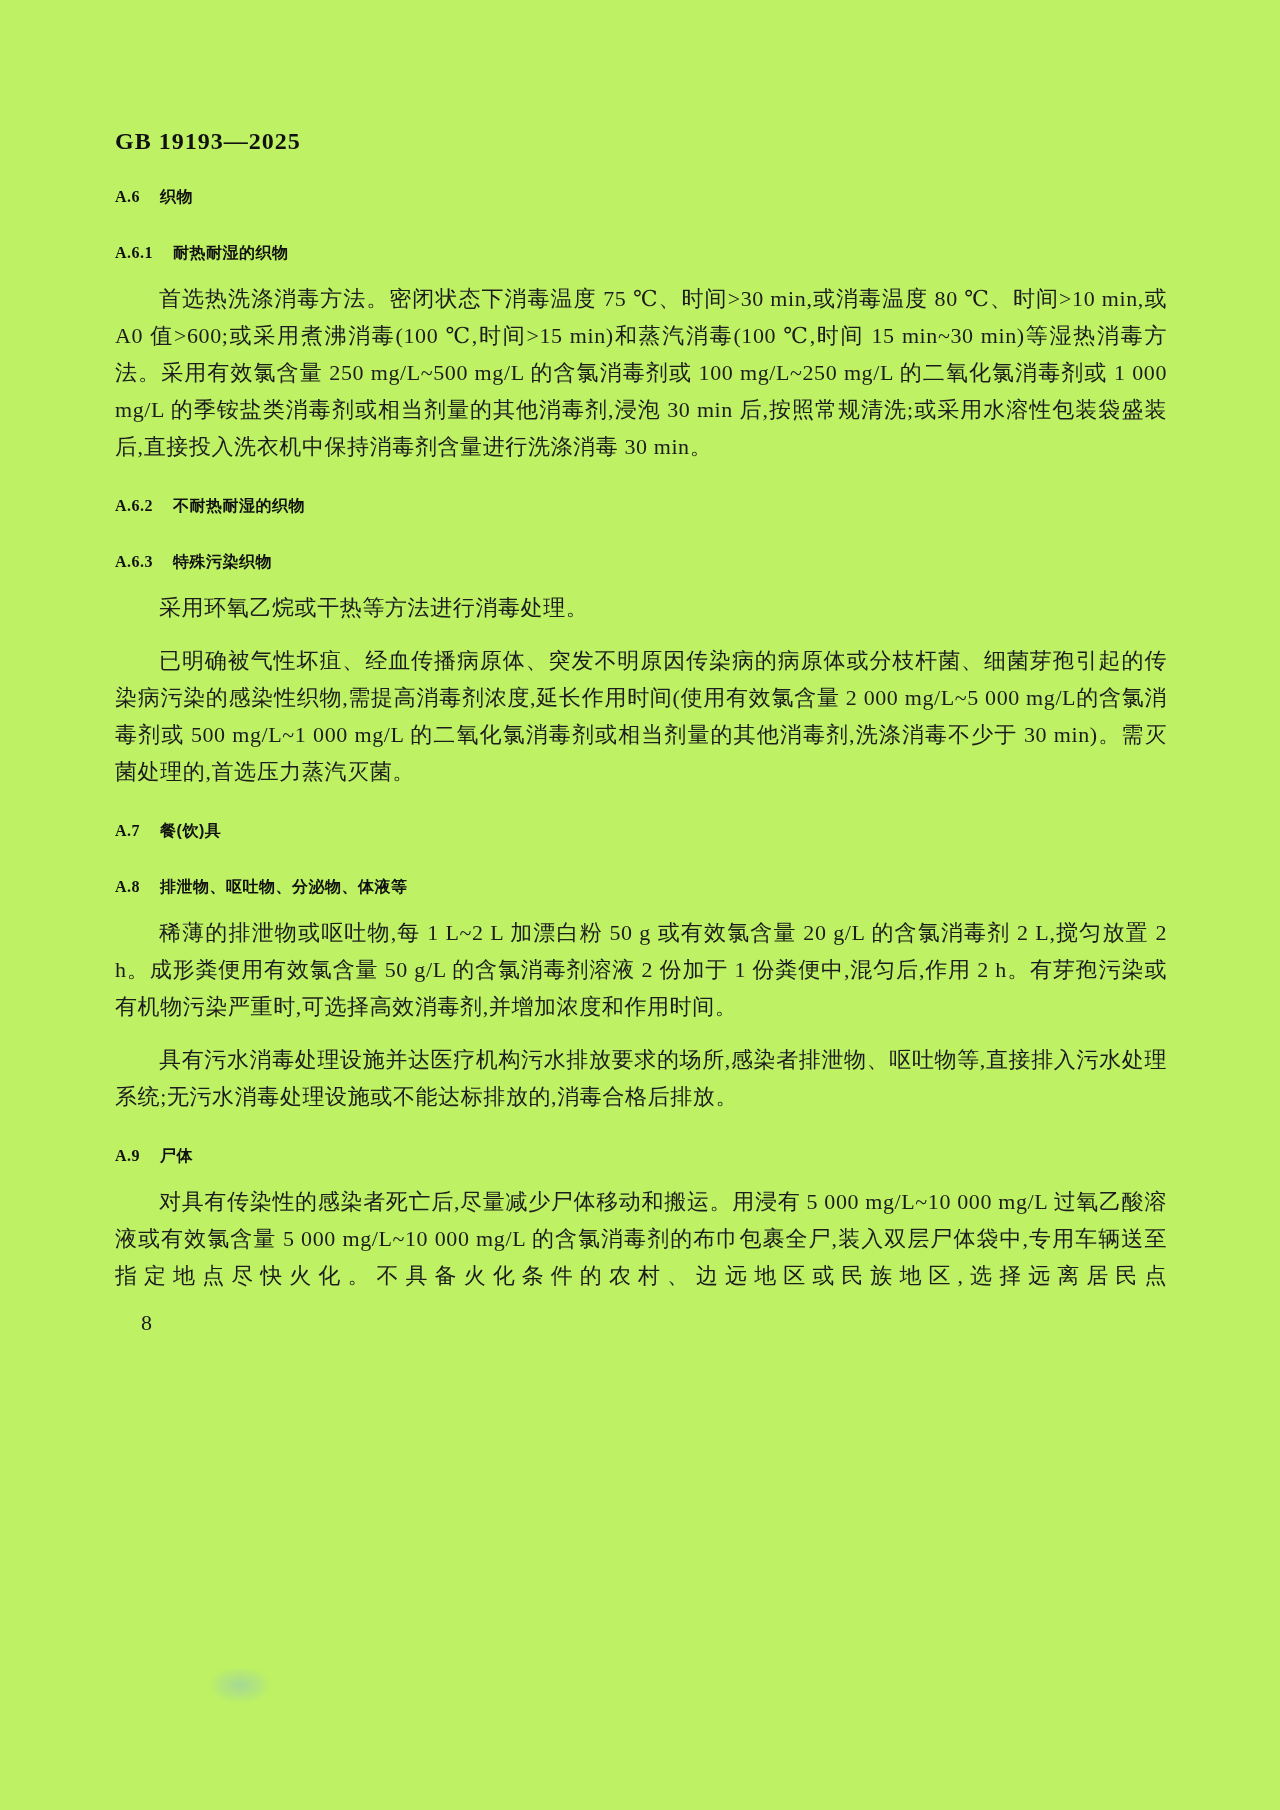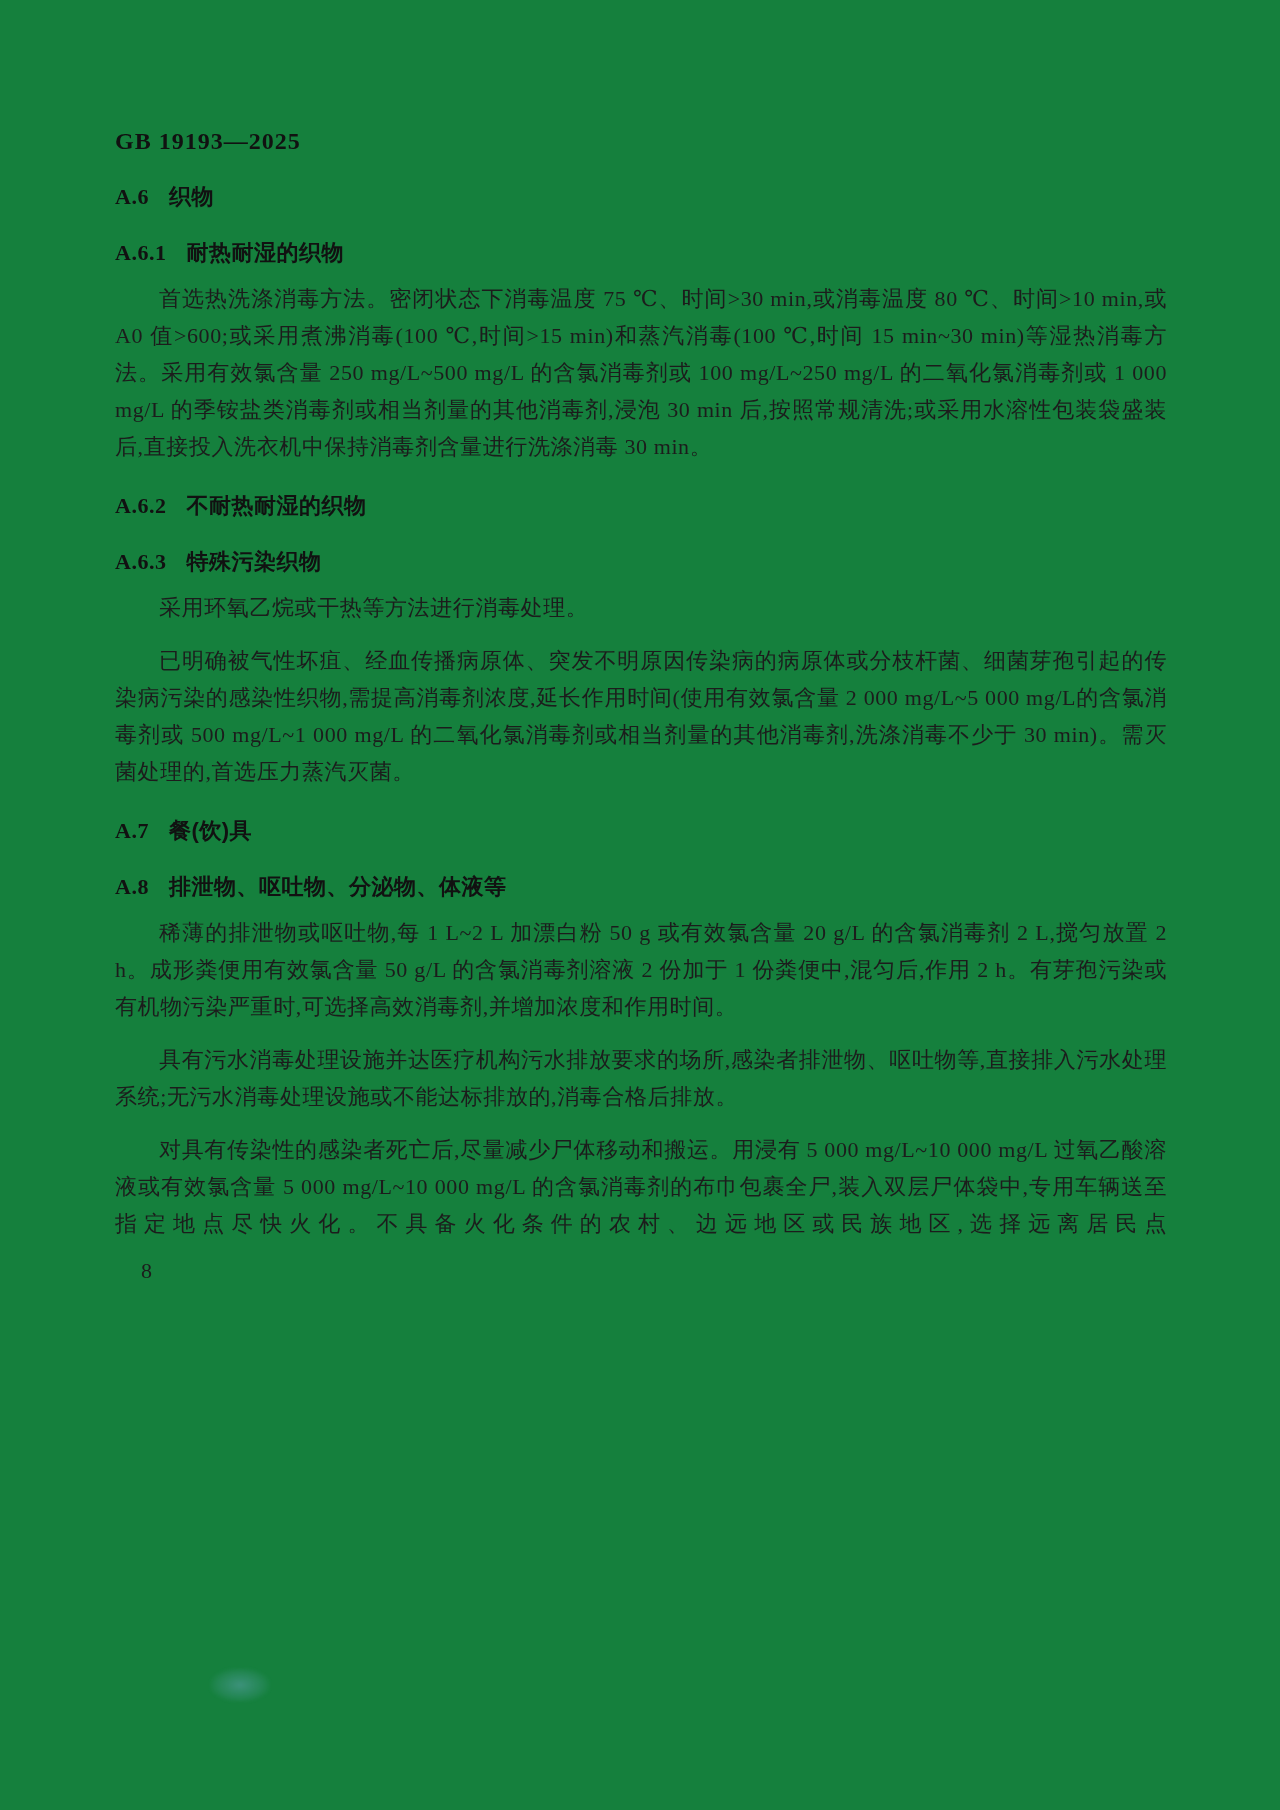--- a/index.html
+++ b/index.html
@@ -5,39 +5,39 @@
   html, body {
     margin: 0;
     padding: 0;
     background: #e8e8e8;
   }
   .page {
     position: relative;
     width: 1280px;
     height: 1810px;
     margin: 0 auto;
-    background: #15803d;
+    background: #bef264;
     overflow: hidden;
     box-sizing: border-box;
     padding: 126px 113px 0 115px;
     color: #1c1c1c;
     font-family: "Liberation Serif", "DejaVu Serif", serif;
   }
   .doc-header {
     font-family: "Liberation Serif", "DejaVu Serif", serif;
     font-weight: bold;
     font-size: 24px;
     line-height: 30px;
     letter-spacing: 1px;
     color: #111;
   }
   h2.section-heading, h3.section-heading {
     font-family: "Liberation Sans", "DejaVu Sans", sans-serif;
     font-weight: bold;
-    font-size: 22px;
+    font-size: 16px;
     line-height: 30px;
     color: #111;
     margin: 26px 0 12px 0;
     letter-spacing: 0.5px;
   }
   .section-heading .sec-num {
     font-family: "Liberation Serif", "DejaVu Serif", serif;
     font-weight: bold;
     display: inline-block;
     margin-right: 20px;
@@ -105,19 +105,22 @@
   <h2 class="section-heading">
     <span class="sec-num">A.7</span><span>餐(饮)具</span>
   </h2>
 
   <h2 class="section-heading">
     <span class="sec-num">A.8</span><span>排泄物、呕吐物、分泌物、体液等</span>
   </h2>
   <p class="body-para">稀薄的排泄物或呕吐物,每 1 L~2 L 加漂白粉 50 g 或有效氯含量 20 g/L 的含氯消毒剂 2 L,搅匀放置 2 h。成形粪便用有效氯含量 50 g/L 的含氯消毒剂溶液 2 份加于 1 份粪便中,混匀后,作用 2 h。有芽孢污染或有机物污染严重时,可选择高效消毒剂,并增加浓度和作用时间。</p>
   <p class="body-para">具有污水消毒处理设施并达医疗机构污水排放要求的场所,感染者排泄物、呕吐物等,直接排入污水处理系统;无污水消毒处理设施或不能达标排放的,消毒合格后排放。</p>
 
+  <h2 class="section-heading">
+    <span class="sec-num">A.9</span><span>尸体</span>
+  </h2>
   <p class="body-para continues">对具有传染性的感染者死亡后,尽量减少尸体移动和搬运。用浸有 5 000 mg/L~10 000 mg/L 过氧乙酸溶液或有效氯含量 5 000 mg/L~10 000 mg/L 的含氯消毒剂的布巾包裹全尸,装入双层尸体袋中,专用车辆送至指定地点尽快火化。不具备火化条件的农村、边远地区或民族地区,选择远离居民点</p>
 
   <div class="page-number">8</div>
 
   <div class="watermark"></div>
 
 </div>
 
 </body></html>

